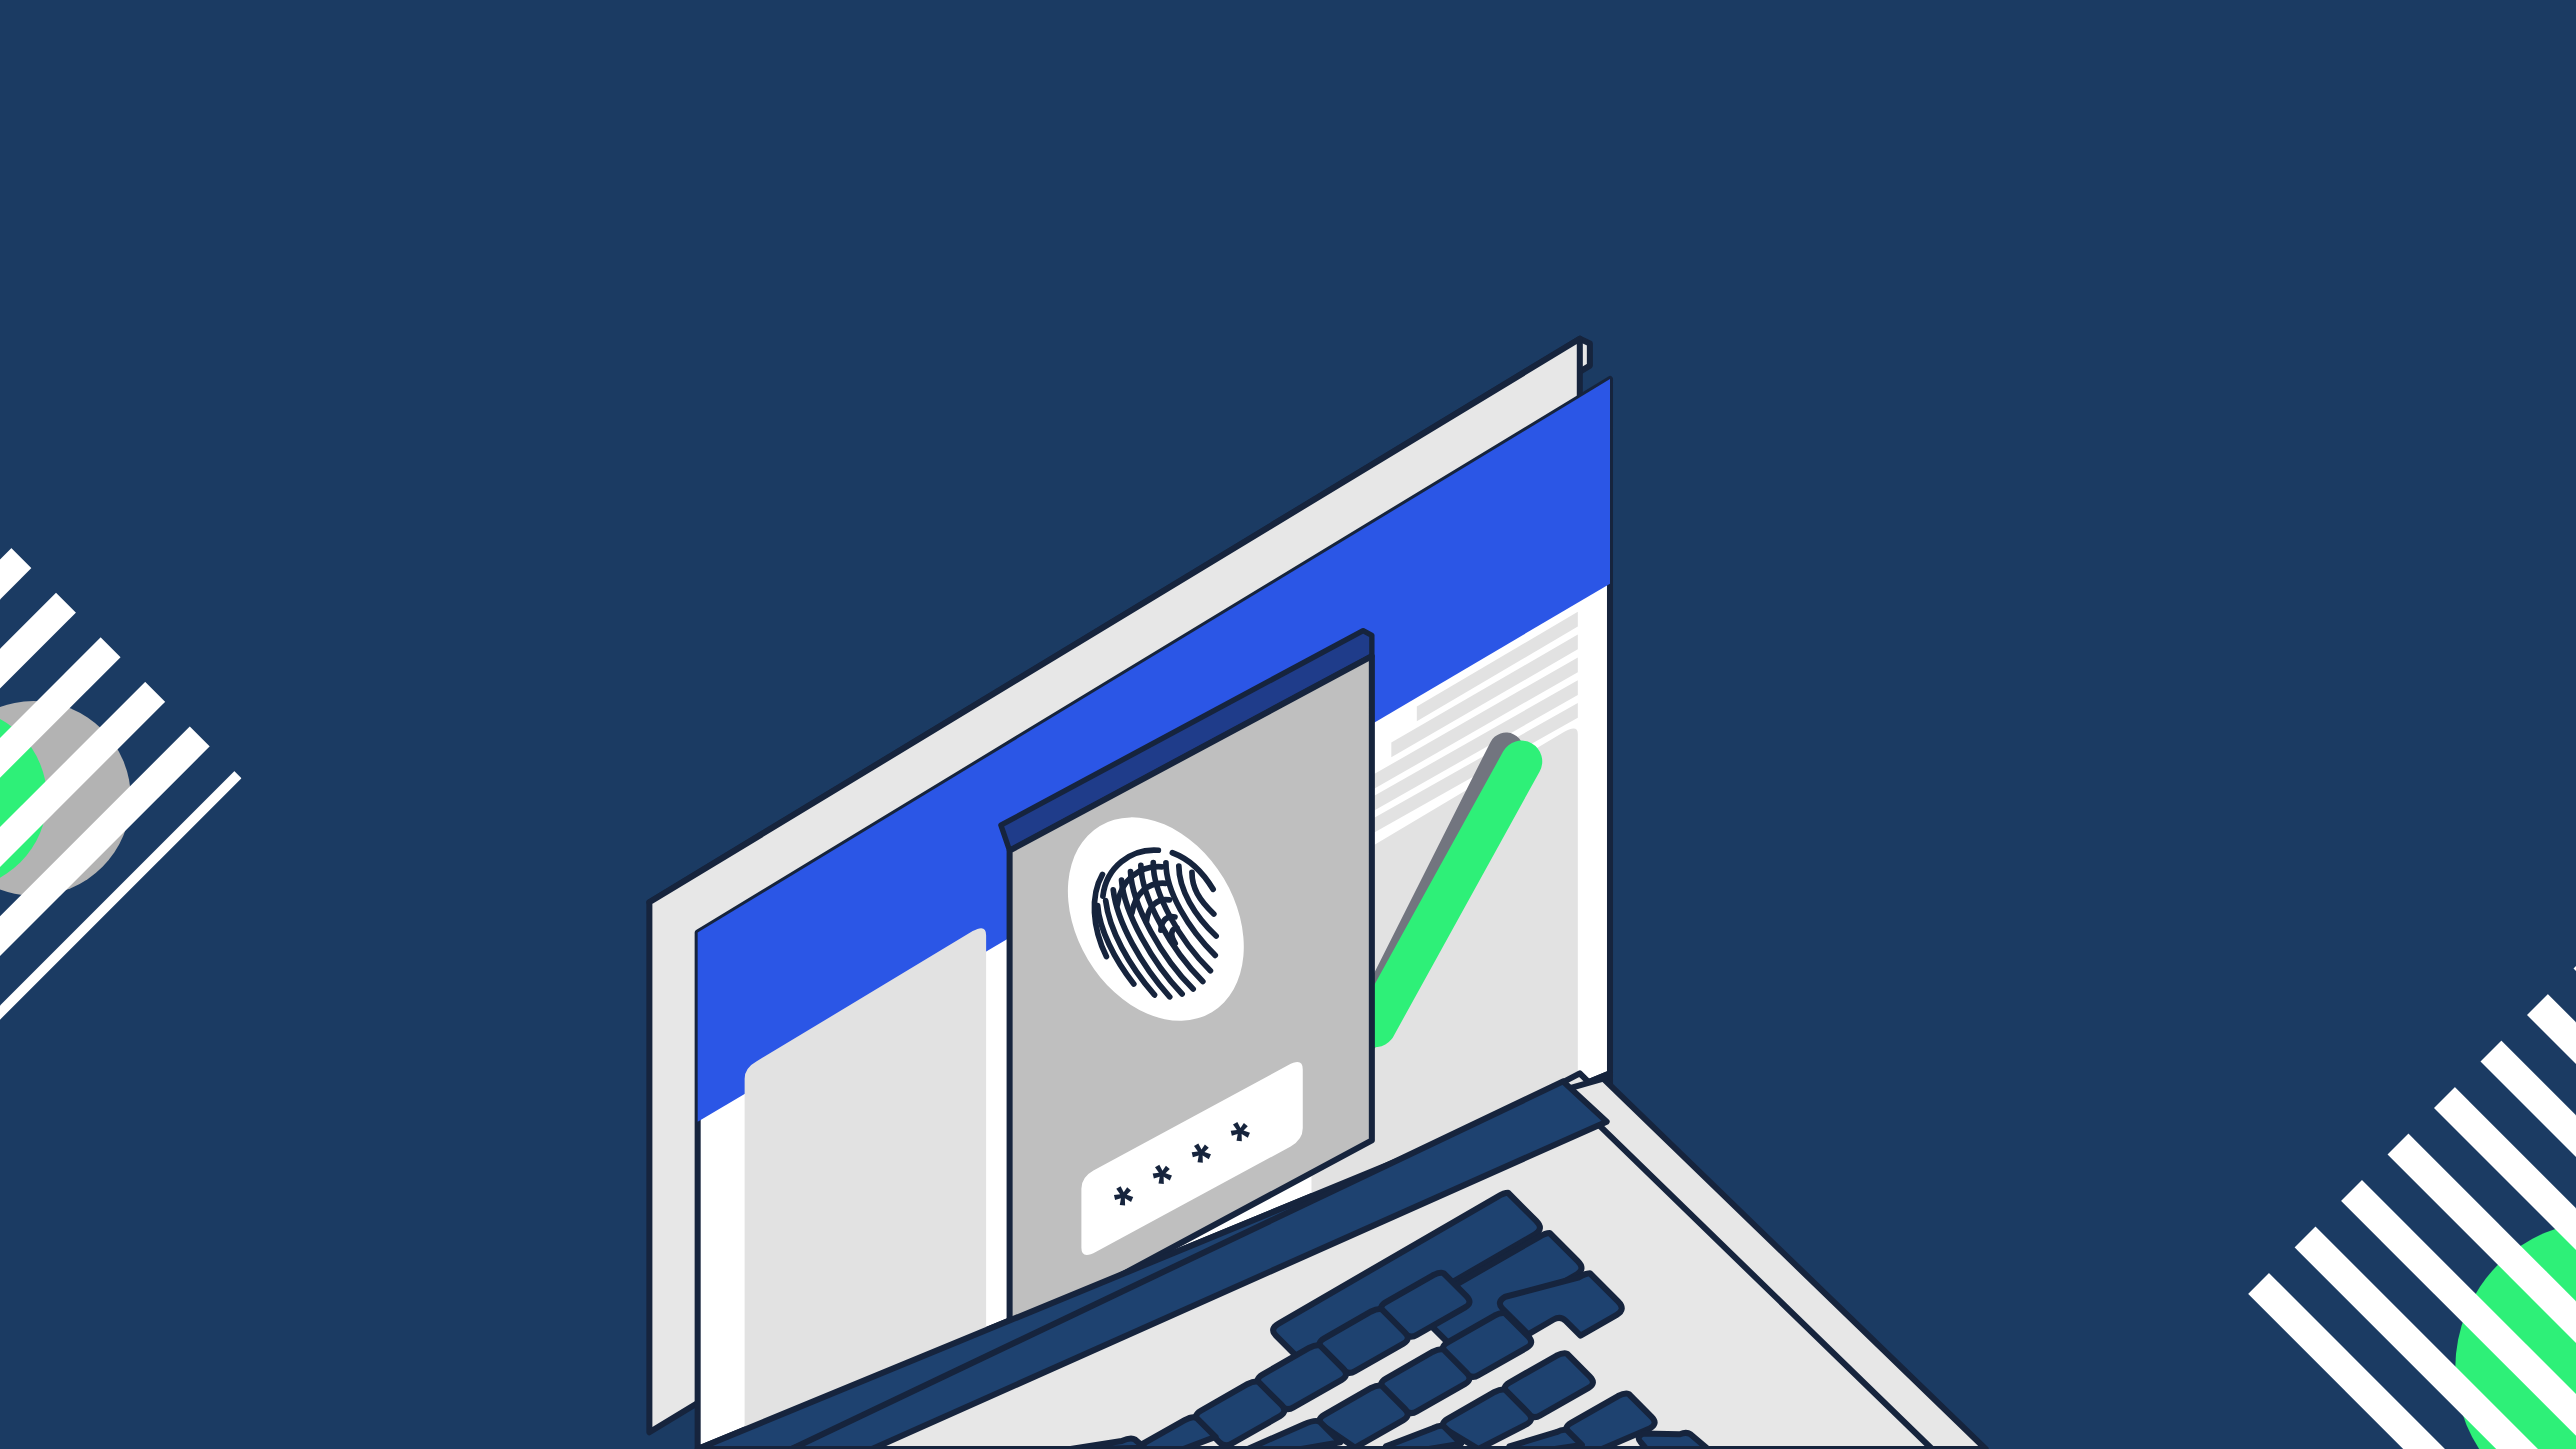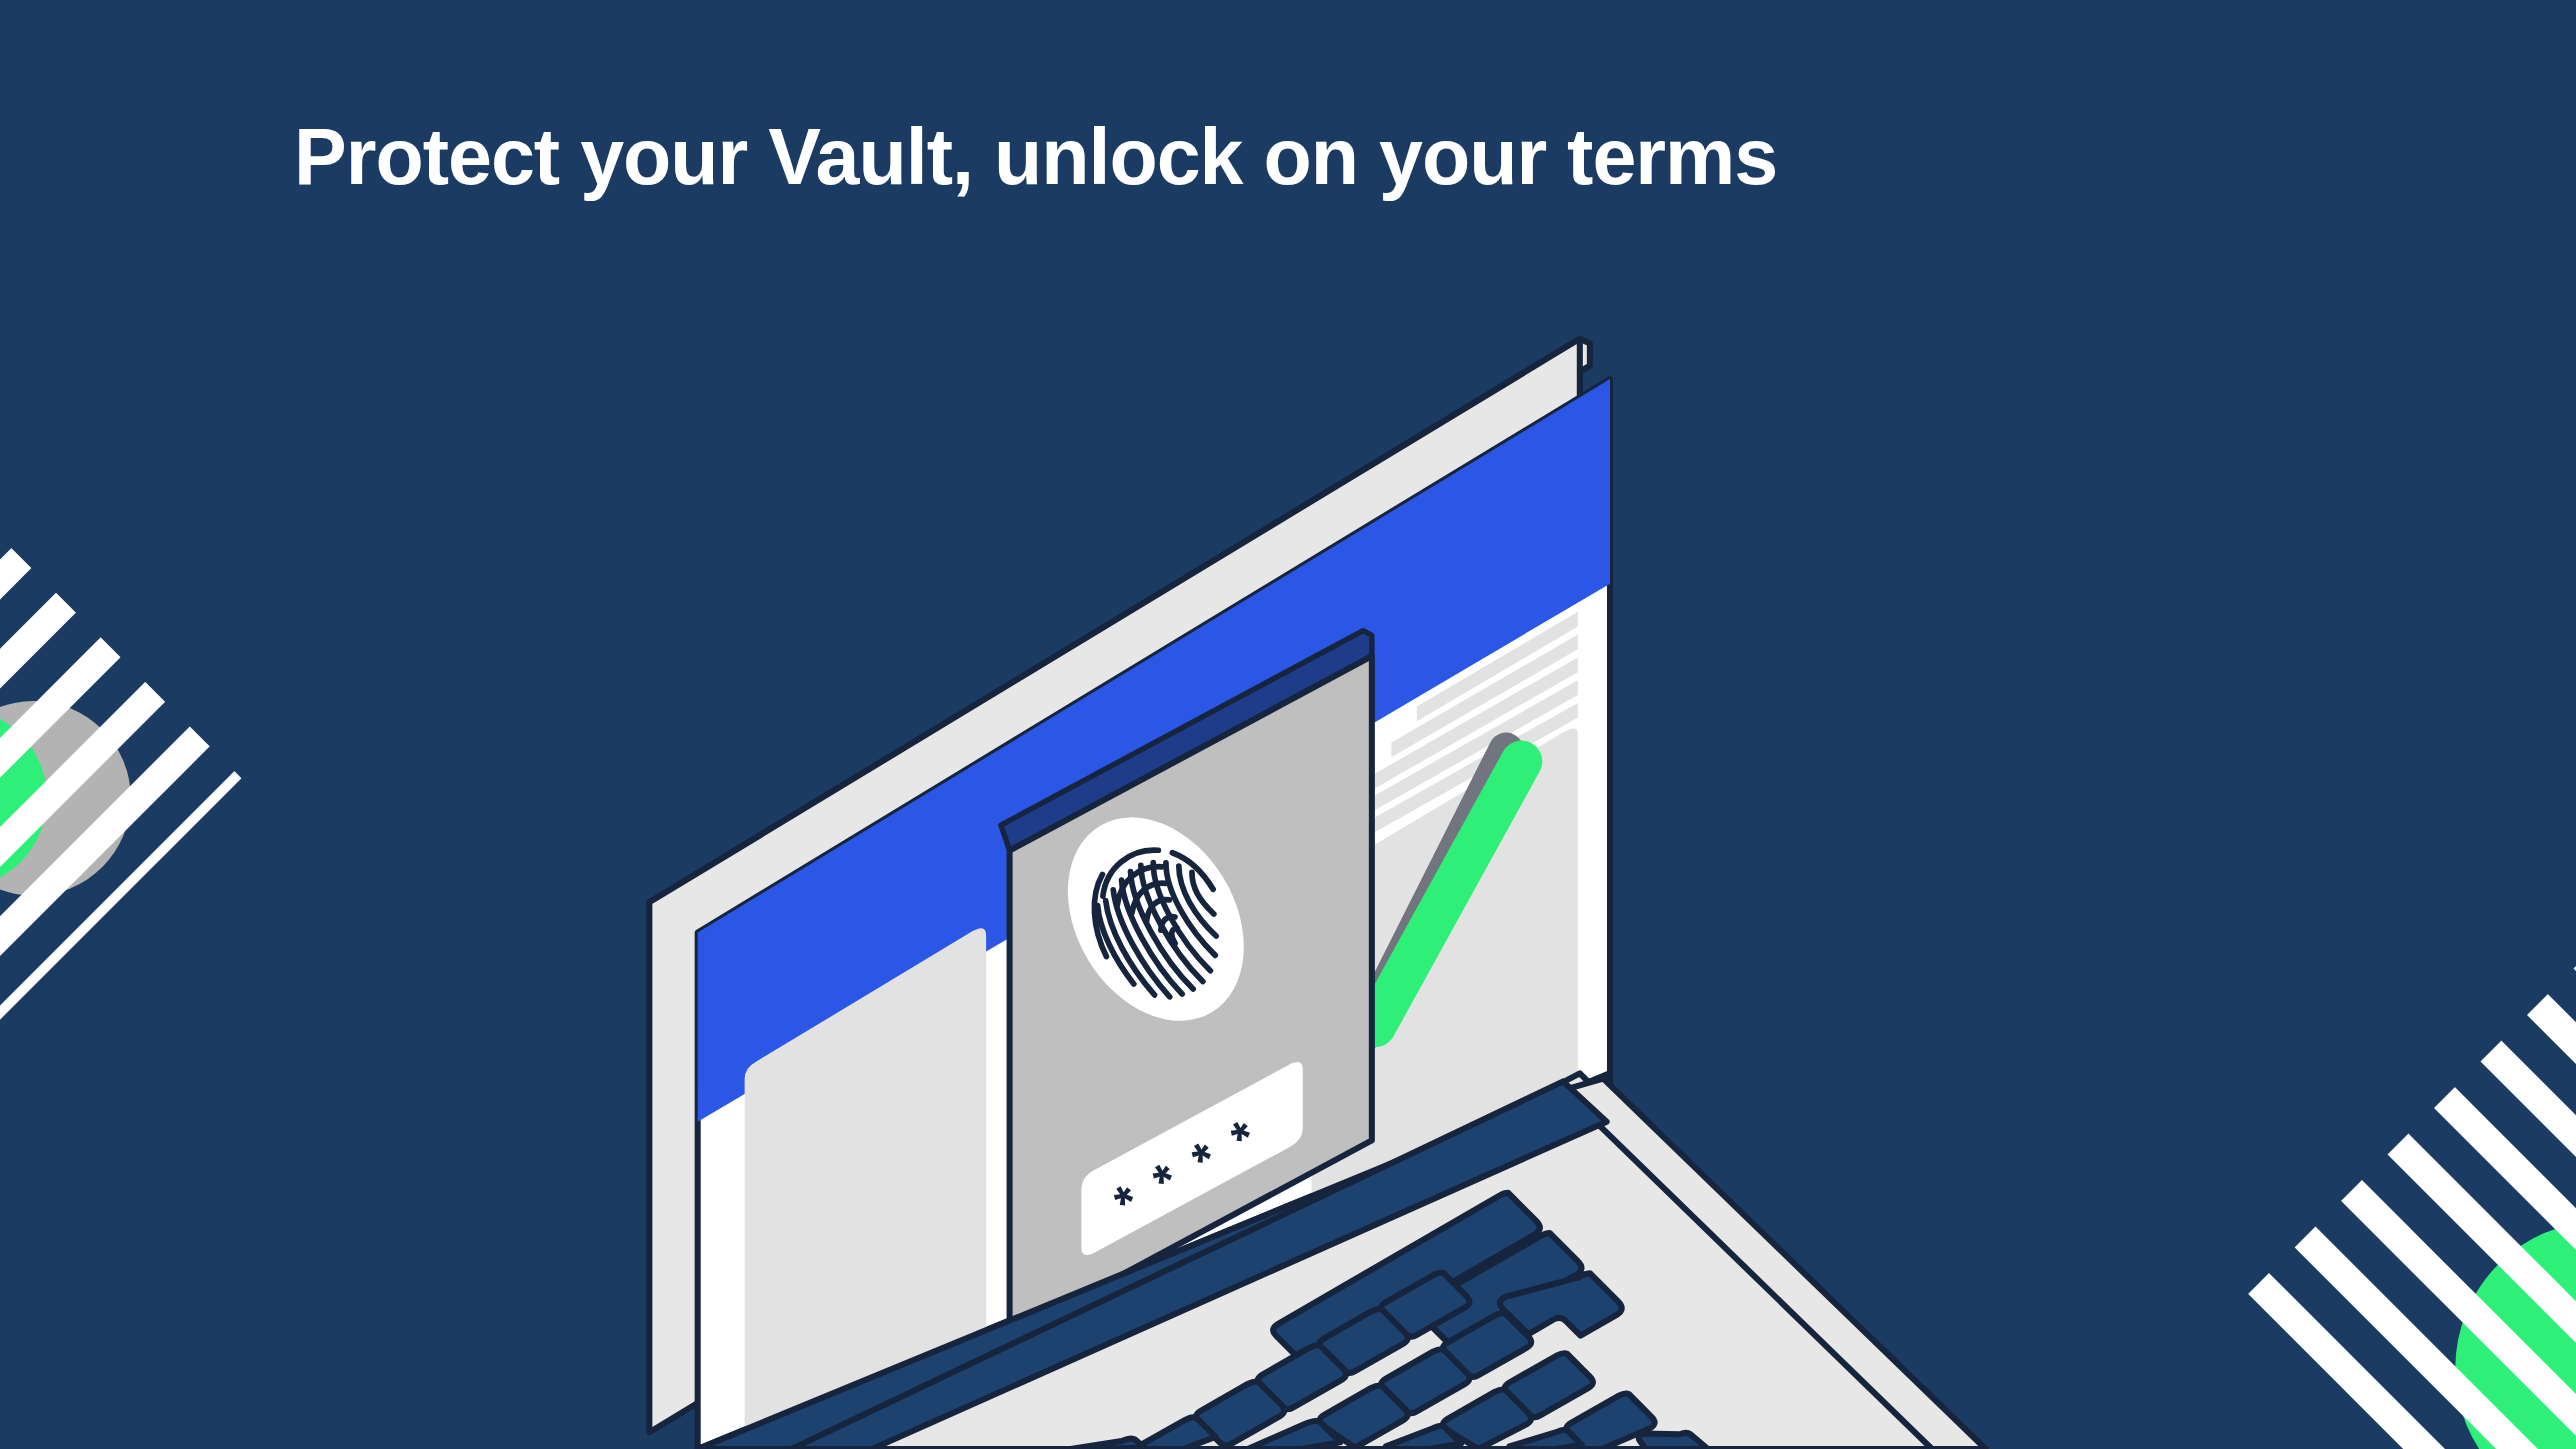--- a/index.html
+++ b/index.html
@@ -250,16 +250,15 @@
         <path d="M 2336 2132 L 2358 2154 L 2318 2160 L 2258 2160 L 2250 2156 L 2320 2135 Q 2330 2130 2336 2132 Z"></path>
 
         <path d="M 1784 2114 L 1812 2142 L 1764 2160 L 1690 2160 L 1766 2117 Q 1778 2110 1784 2114 Z"></path>
         <path d="M 1692 2146 L 1706 2158 L 1630 2160 L 1596 2160 L 1672 2148 Q 1686 2142 1692 2146 Z"></path>
 
         <path d="M 2520 2138 L 2546 2160 L 2454 2160 L 2446 2150 Q 2438 2142 2450 2137 L 2504 2138 Q 2514 2134 2520 2138 Z"></path>
       </g>
     </g>
   </svg>
 
-  <div id="hero-title">Protect your Vault, unlock on your terms</div>
 
 </div>
 
 
 </body></html>

